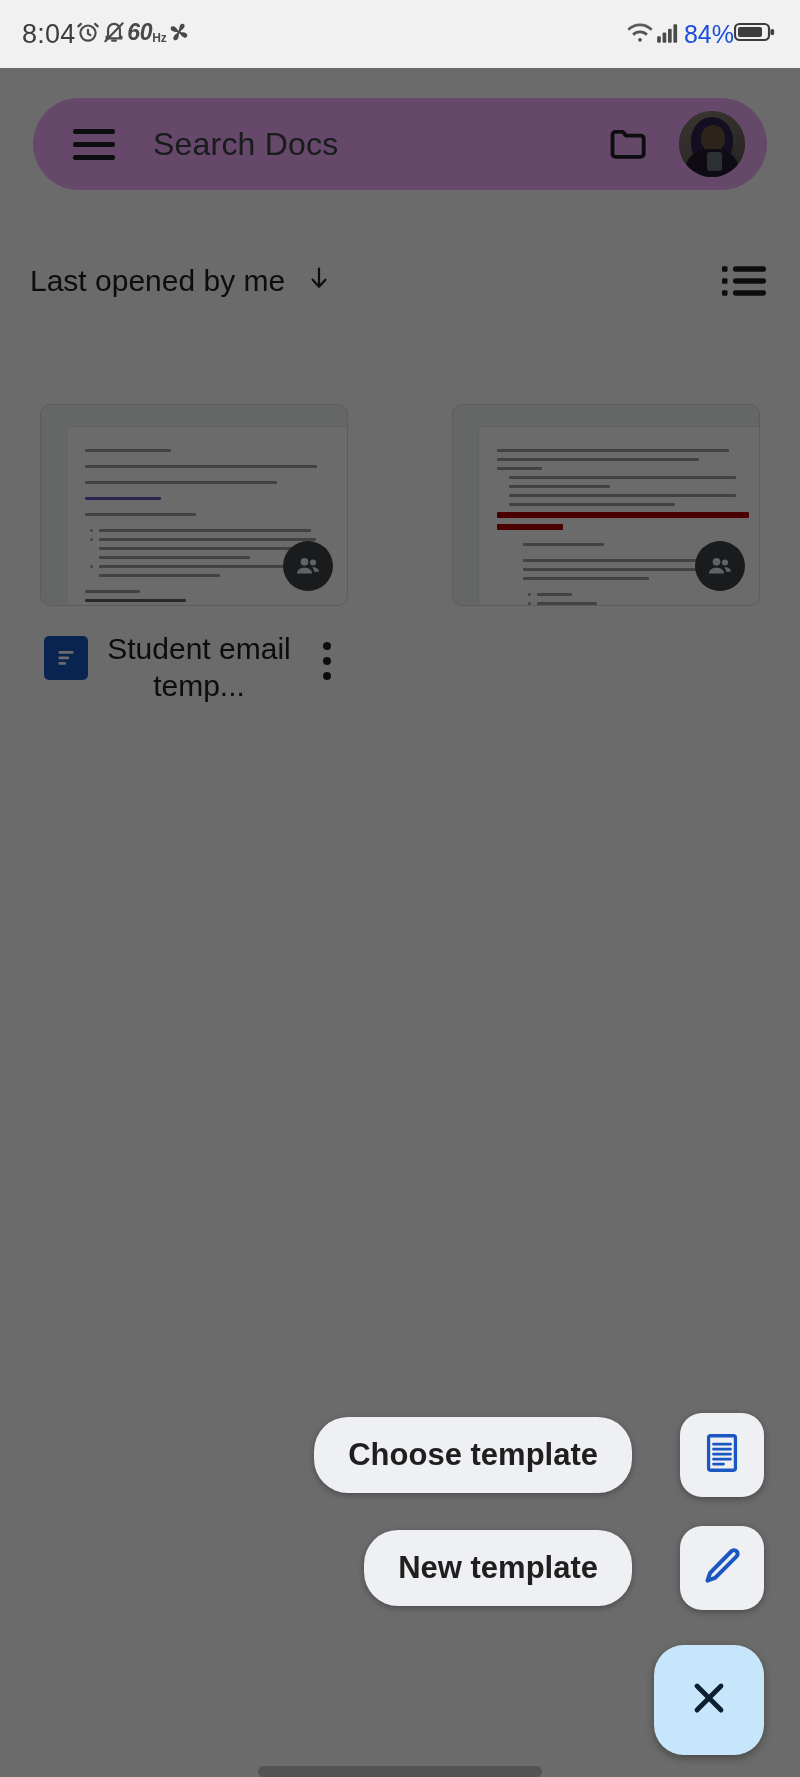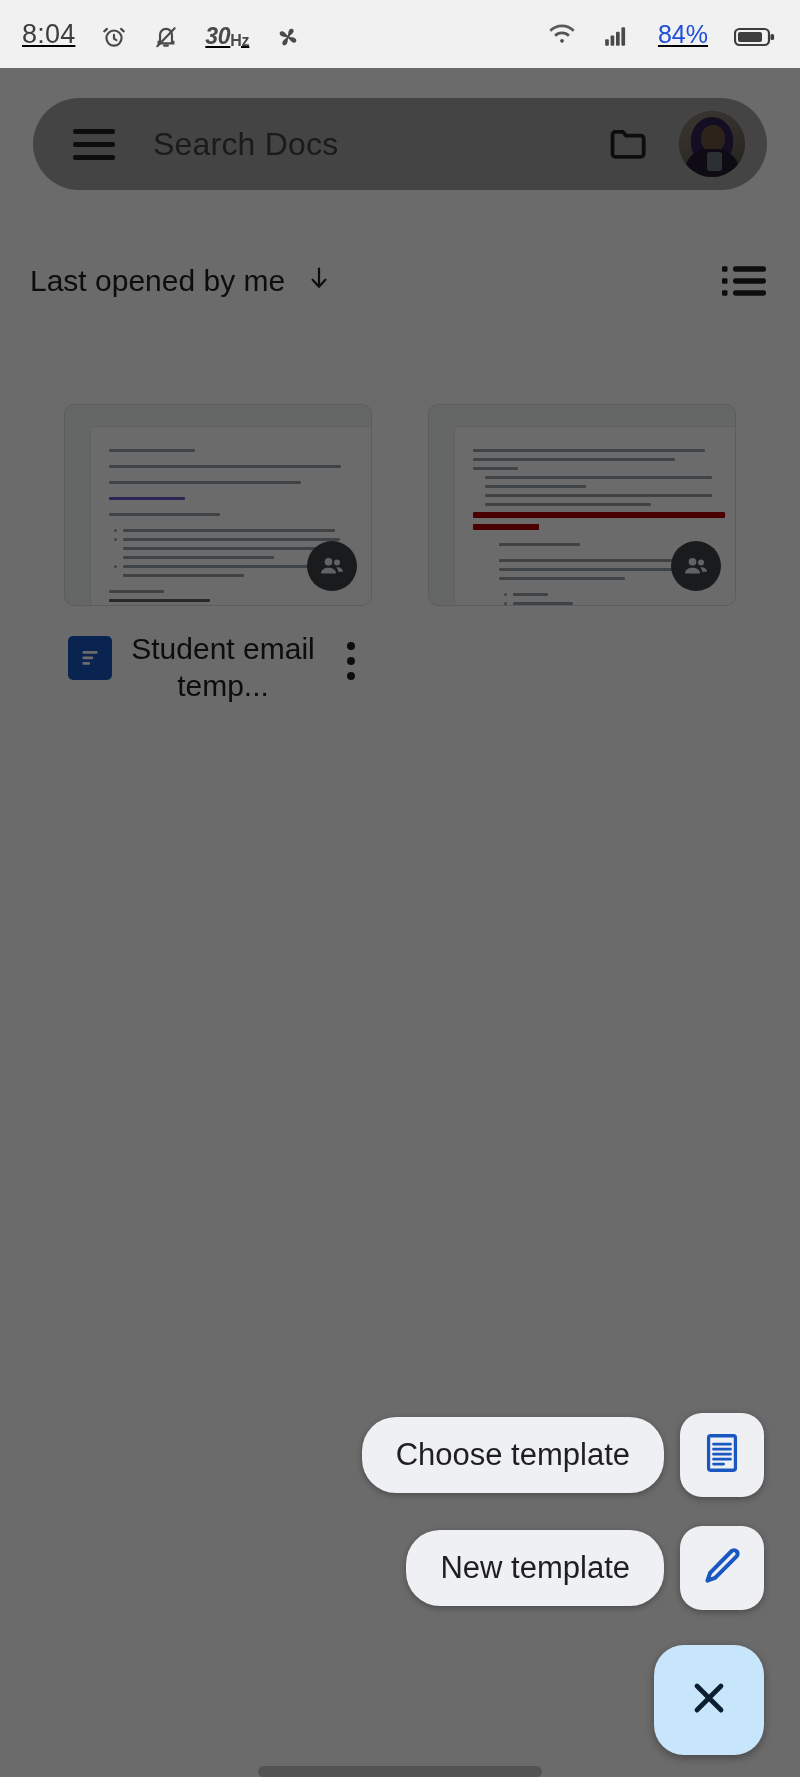--- a/index.html
+++ b/index.html
@@ -28,39 +28,38 @@
     height: 68px;
     background: #f1f1f1;
     display: flex;
     align-items: center;
     justify-content: space-between;
     padding: 0 24px 0 22px;
     z-index: 60;
   }
   .sb-left, .sb-right {
     display: flex;
-    align-items: flex-end;
-    gap: 26px;
-    text-decoration: underline;
+    align-items: flex-start;
+    gap: 0;
   }
   .sb-time {
     font-size: 27px;
     color: #3d3d3d;
     letter-spacing: .2px;
   }
   .sb-icon { display: flex; align-items: center; color: #4a4a4a; }
   .sb-hz {
     font-size: 23px;
     font-weight: bold;
     font-style: italic;
     color: #4a4a4a;
     letter-spacing: -.3px;
   }
   .sb-hz sub {
-    font-size: 16px;
+    font-size: 12px;
     font-style: normal;
     vertical-align: baseline;
     position: relative;
     top: 2px;
   }
   .sb-batt-txt {
     font-size: 25px;
     color: #1d4ed8;
     margin-left: 2px;
   }
@@ -84,21 +83,21 @@
     z-index: 40;
   }
 
   
   .searchbar {
     position: absolute;
     top: 30px; left: 33px;
     width: 734px;
     height: 92px;
     border-radius: 46px;
-    background: #a3a3a3;
+    background: #f0abfc;
     display: flex;
     align-items: center;
     padding: 0 22px 0 40px;
   }
   .hamburger { width: 42px; display: flex; flex-direction: column; gap: 8px; cursor: pointer; }
   .hamburger span { display: block; height: 5px; background: #202124; border-radius: 2px; }
   .search-text {
     flex: 1;
     margin-left: 38px;
     font-size: 32px;
@@ -165,21 +164,21 @@
   }
   .listview-btn { display: flex; align-items: center; cursor: pointer; }
 
   
   .grid {
     position: absolute;
     top: 336px; left: 0;
     width: 800px;
     display: flex;
     gap: 0;
-    padding: 0 64px;
+    padding: 0 40px;
     justify-content: space-between;
   }
   .card { width: 308px; }
   .thumb {
     width: 308px; height: 202px;
     background: #f1f3f4;
     border: 1px solid #dadce0;
     border-radius: 10px;
     position: relative;
     overflow: hidden;
@@ -255,21 +254,22 @@
   .kebab i { width: 8px; height: 8px; border-radius: 50%; background: #202124; display: block; }
 
   
   .fab-layer { position: absolute; inset: 0; z-index: 50; }
   .fab-row {
     position: absolute;
     right: 36px;
     display: flex;
     align-items: center;
     justify-content: flex-end;
-    gap: 16px;
+    gap: 48px;
+    font-weight: bold;
   }
   .fab-row.r1 { top: 1413px; }
   .fab-row.r2 { top: 1526px; }
   .fab-label {
     background: #eef0f3;
     color: #1f1f1f;
     font-size: 31px;
     padding: 20px 34px;
     border-radius: 34px;
     box-shadow: 0 2px 6px rgba(0,0,0,0.3);
@@ -327,21 +327,21 @@
           <path d="M5.5 4.5 3 6.8M18.5 4.5 21 6.8" stroke-linecap="round"></path>
         </svg>
       </span>
       <span class="sb-icon">
         <svg width="26" height="26" viewBox="0 0 24 24" fill="none" stroke="currentColor" stroke-width="2">
           <path d="M17.5 16.5V10a5.5 5.5 0 0 0-11 0v6.5H5.2v1.4h13.6v-1.4z"></path>
           <path d="M10.3 20h3.4" stroke-linecap="round"></path>
           <path d="M4 20.5 20 4" stroke-linecap="round"></path>
         </svg>
       </span>
-      <span class="sb-hz"><span>30</span><sub>Hz</sub></span>
+      <span class="sb-hz"><span>60</span><sub>Hz</sub></span>
       <span class="sb-icon">
         <svg width="26" height="26" viewBox="0 0 24 24" fill="currentColor">
           <path d="M12 12c0-4 .6-7 2.6-7.6 1.7-.5 3 .9 2.6 2.6C16.6 9 14 11 12 12zM12 12c4 0 7 .6 7.6 2.6.5 1.7-.9 3-2.6 2.6C15 16.6 13 14 12 12zM12 12c0 4-.6 7-2.6 7.6-1.7.5-3-.9-2.6-2.6C7.4 15 10 13 12 12zM12 12c-4 0-7-.6-7.6-2.6C3.9 7.7 5.3 6.4 7 6.8 9 7.4 11 10 12 12z"></path>
           <circle cx="12" cy="12" r="1.6"></circle>
         </svg>
       </span>
     </div>
     <div class="sb-right">
       <span class="sb-icon">
         <svg width="28" height="28" viewBox="0 0 24 24" fill="currentColor">

